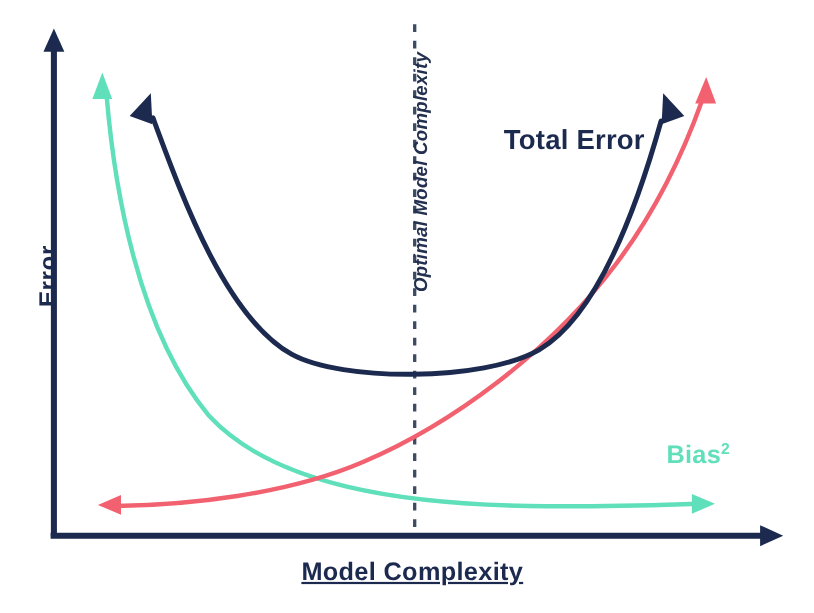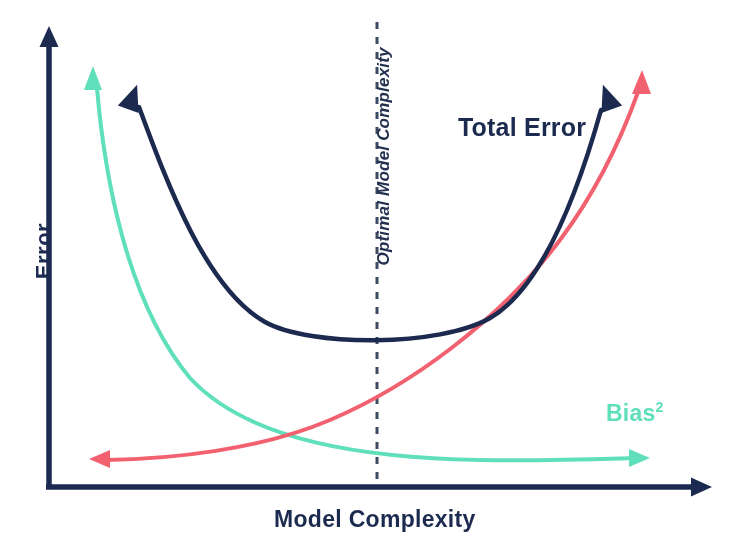--- a/index.html
+++ b/index.html
@@ -70,20 +70,21 @@
     transform: rotate(-90deg);
     transform-origin: 50% 50%;
     letter-spacing: 0.5px;
   }
   #lbl-model-complexity {
     left: 274px;
     top: 508px;
     font-size: 23px;
     color: #1b2a4e;
     letter-spacing: 0.3px;
+    text-decoration: underline;
   }
   #lbl-optimal {
     left: 288px;
     top: 162px;
     width: 190px;
     text-align: center;
     font-size: 17px;
     font-weight: bold;
     font-style: italic;
     color: #23304f;

